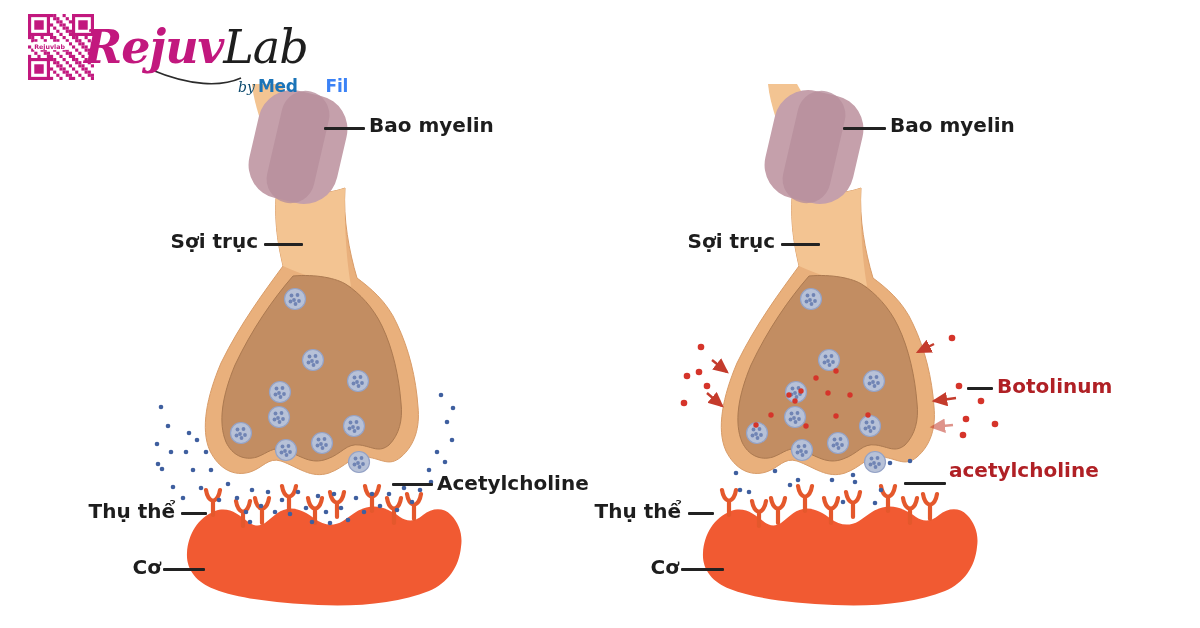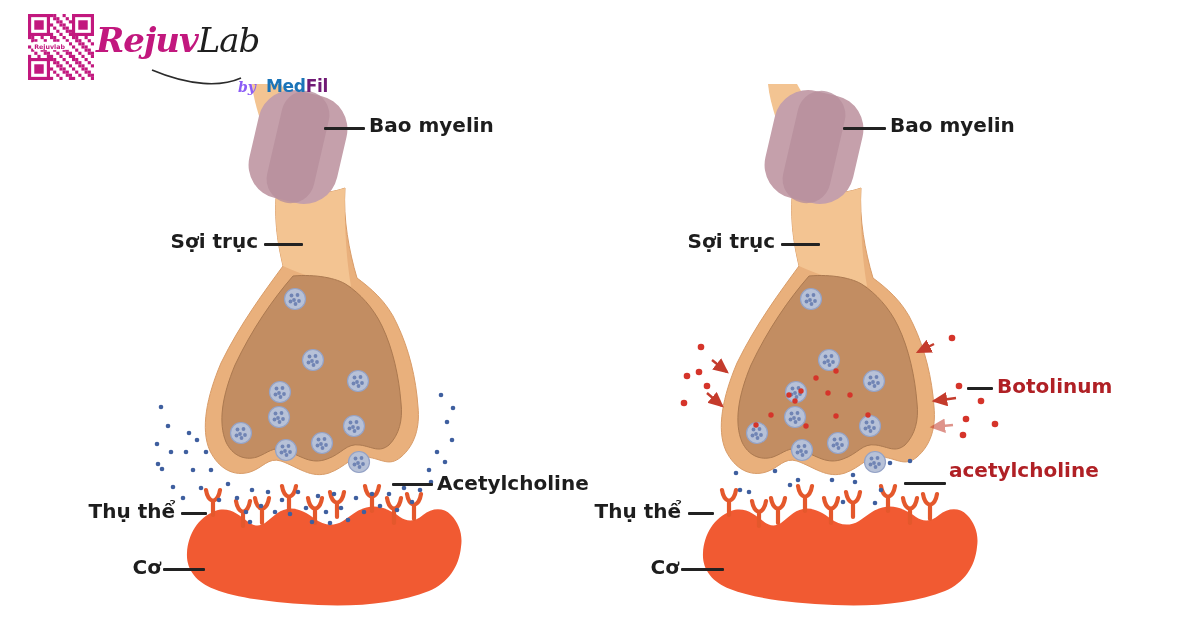--- a/index.html
+++ b/index.html
@@ -5,25 +5,25 @@
   html,body{margin:0;padding:0;background:#e8e8e8;}
   #canvas{position:relative;width:1200px;height:628px;background:#ffffff;overflow:hidden;
           font-family:"DejaVu Sans",sans-serif;}
   #art{position:absolute;left:0;top:0;}
   #labels{position:absolute;left:0;top:0;width:1200px;height:628px;pointer-events:none;}
   .lbl{position:absolute;font-size:20px;font-weight:bold;line-height:23px;white-space:nowrap;
        color:#1d1d1d;}
   .lbl-line{position:absolute;height:2.6px;background:#222222;border-radius:1px;}
   #logo{position:absolute;left:0;top:0;width:360px;height:115px;}
   #qr-box{position:absolute;left:28px;top:14px;}
-  #brand{position:absolute;left:96px;top:20px;font-family:"DejaVu Serif",serif;font-style:italic;
-         font-size:34px;letter-spacing:-1px;}
+  #brand{position:absolute;left:84px;top:20px;font-family:"DejaVu Serif",serif;font-style:italic;
+         font-size:46px;letter-spacing:-1px;}
   #brand .p1{font-weight:bold;}
   #byline{position:absolute;left:238px;top:76px;font-size:14px;}
-  #byline .by{font-style:italic;color:#8b5cf6;margin-right:10px;font-family:"DejaVu Serif",serif;font-weight:bold;}
+  #byline .by{font-style:italic;color:#0c4a6e;margin-right:3px;font-family:"DejaVu Serif",serif;}
   #byline .b1,#byline .b2{font-weight:bold;font-size:17px;letter-spacing:-0.3px;}
 </style>
 </head>
 <body>
 
 <div id="canvas">
 
   <svg id="art" width="1200" height="628" viewBox="0 0 1200 628">
     <defs>
       <marker id="ah" markerWidth="8" markerHeight="8" refX="5.5" refY="3" orient="auto">
@@ -547,17 +547,17 @@
           <rect x="3" y="45" width="15" height="15" fill="#ffffff"></rect>
           <rect x="6" y="48" width="9" height="9"></rect>
         </g>
       <rect x="5" y="26.5" width="34" height="8" fill="#ffffff"></rect>
       <text x="6" y="33" font-size="6" font-weight="bold" fill="#c2187e">Rejuvlab_</text>
     </svg>
     <div id="brand">
       <span class="p1" style="color:#c2187e;">Rejuv</span><span class="p2" style="color:#1e1e1e;">Lab</span>
     </div>
     <div id="byline">
-      <span class="by">by</span><span class="b1" style="color:#1b74b8;text-align:center;">Med</span><span class="b2" style="color:#701a75;">Fil</span>
+      <span class="by">by</span><span class="b1" style="color:#1b74b8;text-align:center;">Med</span><span class="b2" style="color:#3b82f6;margin-left:28px;">Fil</span>
     </div>
   </div>
 
 </div>
 
 </body></html>

